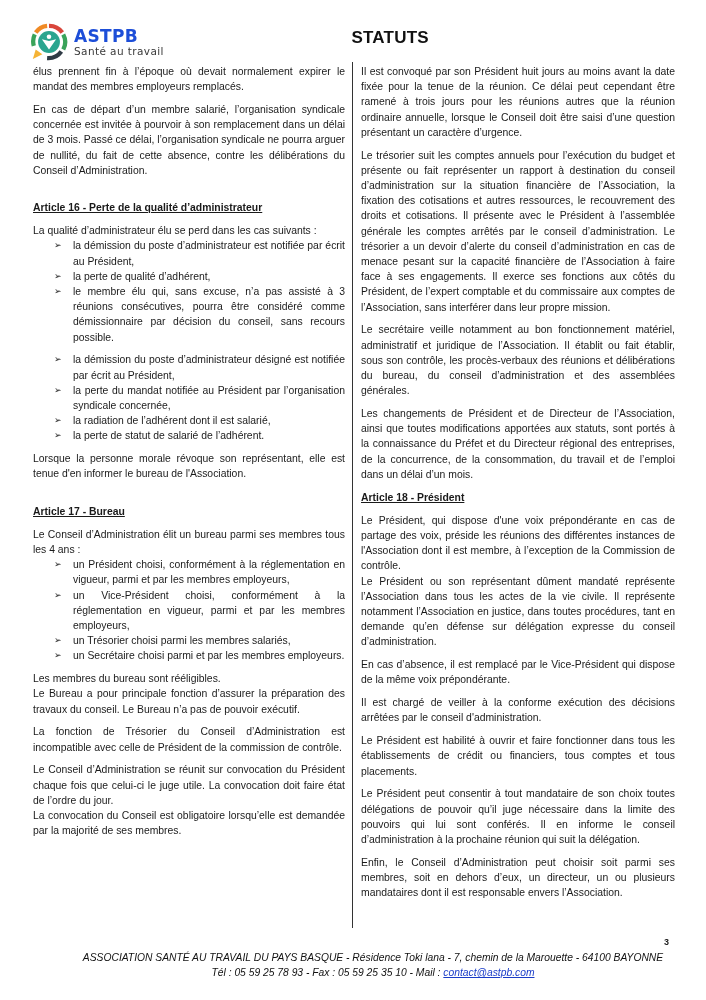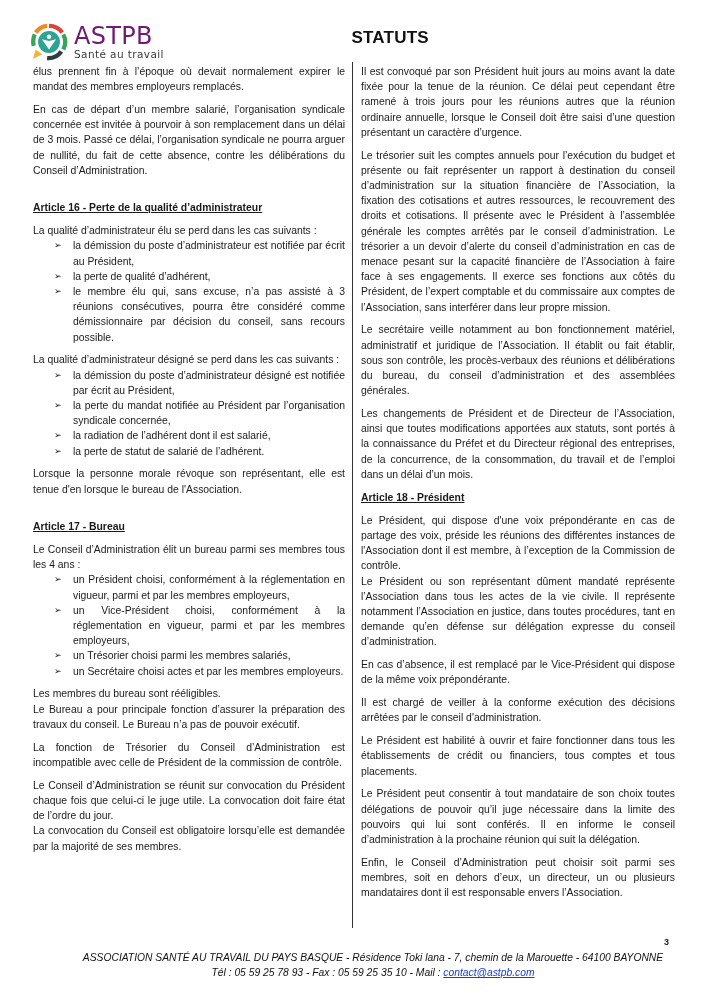--- a/index.html
+++ b/index.html
@@ -3,21 +3,21 @@
 <meta charset="utf-8">
 <style>
   * { box-sizing: border-box; margin: 0; padding: 0; }
   html, body { width: 706px; height: 1000px; background: #ffffff; overflow: hidden; }
   body { font-family: "Liberation Sans", "DejaVu Sans", sans-serif; color: #1a1a1a; position: relative; }
 
   .header { position: absolute; left: 0; top: 0; width: 706px; height: 62px; }
   .logo { position: absolute; left: 30px; top: 22px; width: 150px; height: 40px; display: flex; align-items: center; }
   .logo-mark { width: 38px; height: 38px; flex: 0 0 38px; }
   .logo-text { margin-left: 6px; display: flex; flex-direction: column; line-height: 1; }
-  .logo-name { font-family: "DejaVu Sans", sans-serif; font-weight: normal; font-size: 24px; color: #701a75; letter-spacing: 0.3px; }
+  .logo-name { font-family: "DejaVu Sans", sans-serif; font-weight: bold; font-size: 17px; color: #1d4ed8; letter-spacing: 0.3px; }
   .logo-tag { font-family: "DejaVu Sans", sans-serif; font-size: 10.5px; color: #3a3a3a; margin-top: 1px; letter-spacing: 0.4px; }
   .doc-title { position: absolute; right: 321px; top: 29px; transform: translateX(50%); }
   .doc-title { position: absolute; left: 318px; top: 28px; font-weight: bold; font-size: 17px; color: #111; letter-spacing: 0.2px; }
 
   .columns { position: absolute; left: 33px; top: 64px; width: 640px; height: 865px; }
   .col { position: absolute; top: 0; width: 312px; font-size: 10.4px; line-height: 15.2px; text-align: justify; }
   .col-left { left: 0; }
   .col-right { left: 328px; width: 314px; }
   .separator { position: absolute; left: 319px; top: -2px; width: 1px; height: 866px; background: #333; }
 
@@ -64,36 +64,35 @@
     <p class="para">élus prennent fin à l’époque où devait normalement expirer le mandat des membres employeurs remplacés.</p>
     <p class="para">En cas de départ d’un membre salarié, l’organisation syndicale concernée est invitée à pourvoir à son remplacement dans un délai de 3 mois. Passé ce délai, l’organisation syndicale ne pourra arguer de nullité, du fait de cette absence, contre les délibérations du Conseil d’Administration.</p>
 
     <h3 class="heading" style="font-size:10.4px;">Article 16 - Perte de la qualité d’administrateur</h3>
     <p class="para tight">La qualité d’administrateur élu se perd dans les cas suivants :</p>
     <ul class="list last">
       <li><span class="bullet">➢</span><span>la démission du poste d’administrateur est notifiée par écrit au Président,</span></li>
       <li><span class="bullet">➢</span><span>la perte de qualité d’adhérent,</span></li>
       <li><span class="bullet">➢</span><span>le membre élu qui, sans excuse, n’a pas assisté à 3 réunions consécutives, pourra être considéré comme démissionnaire par décision du conseil, sans recours possible.</span></li>
     </ul>
-    <p class="para tight">La qualité d’administrateur désigné se perd dans les cas suivants :</p>
     <ul class="list last">
       <li><span class="bullet">➢</span><span>la démission du poste d’administrateur désigné est notifiée par écrit au Président,</span></li>
       <li><span class="bullet">➢</span><span>la perte du mandat notifiée au Président par l’organisation syndicale concernée,</span></li>
       <li><span class="bullet">➢</span><span>la radiation de l’adhérent dont il est salarié,</span></li>
       <li><span class="bullet">➢</span><span>la perte de statut de salarié de l’adhérent.</span></li>
     </ul>
-    <p class="para">Lorsque la personne morale révoque son représentant, elle est tenue d'en lorsque le bureau de l'Association.</p>
+    <p class="para">Lorsque la personne morale révoque son représentant, elle est tenue d'en informer le bureau de l'Association.</p>
 
     <h3 class="heading" style="font-size:10.4px;">Article 17 - Bureau</h3>
     <p class="para tight">Le Conseil d’Administration élit un bureau parmi ses membres tous les 4 ans :</p>
     <ul class="list last">
       <li><span class="bullet">➢</span><span>un Président choisi, conformément à la réglementation en vigueur, parmi et par les membres employeurs,</span></li>
       <li><span class="bullet">➢</span><span>un Vice-Président choisi, conformément à la réglementation en vigueur, parmi et par les membres employeurs,</span></li>
       <li><span class="bullet">➢</span><span>un Trésorier choisi parmi les membres salariés,</span></li>
-      <li><span class="bullet">➢</span><span>un Secrétaire choisi actes et par les membres employeurs.</span></li>
+      <li><span class="bullet">➢</span><span>un Secrétaire choisi parmi et par les membres employeurs.</span></li>
     </ul>
     <p class="para tight">Les membres du bureau sont rééligibles.</p>
     <p class="para">Le Bureau a pour principale fonction d’assurer la préparation des travaux du conseil. Le Bureau n’a pas de pouvoir exécutif.</p>
     <p class="para">La fonction de Trésorier du Conseil d’Administration est incompatible avec celle de Président de la commission de contrôle.</p>
     <p class="para tight">Le Conseil d’Administration se réunit sur convocation du Président chaque fois que celui-ci le juge utile. La convocation doit faire état de l’ordre du jour.</p>
     <p class="para">La convocation du Conseil est obligatoire lorsqu’elle est demandée par la majorité de ses membres.</p>
   </div>
 
   <div class="col col-right">
     <p class="para">Il est convoqué par son Président huit jours au moins avant la date fixée pour la tenue de la réunion. Ce délai peut cependant être ramené à trois jours pour les réunions autres que la réunion ordinaire annuelle, lorsque le Conseil doit être saisi d’une question présentant un caractère d’urgence.</p>

